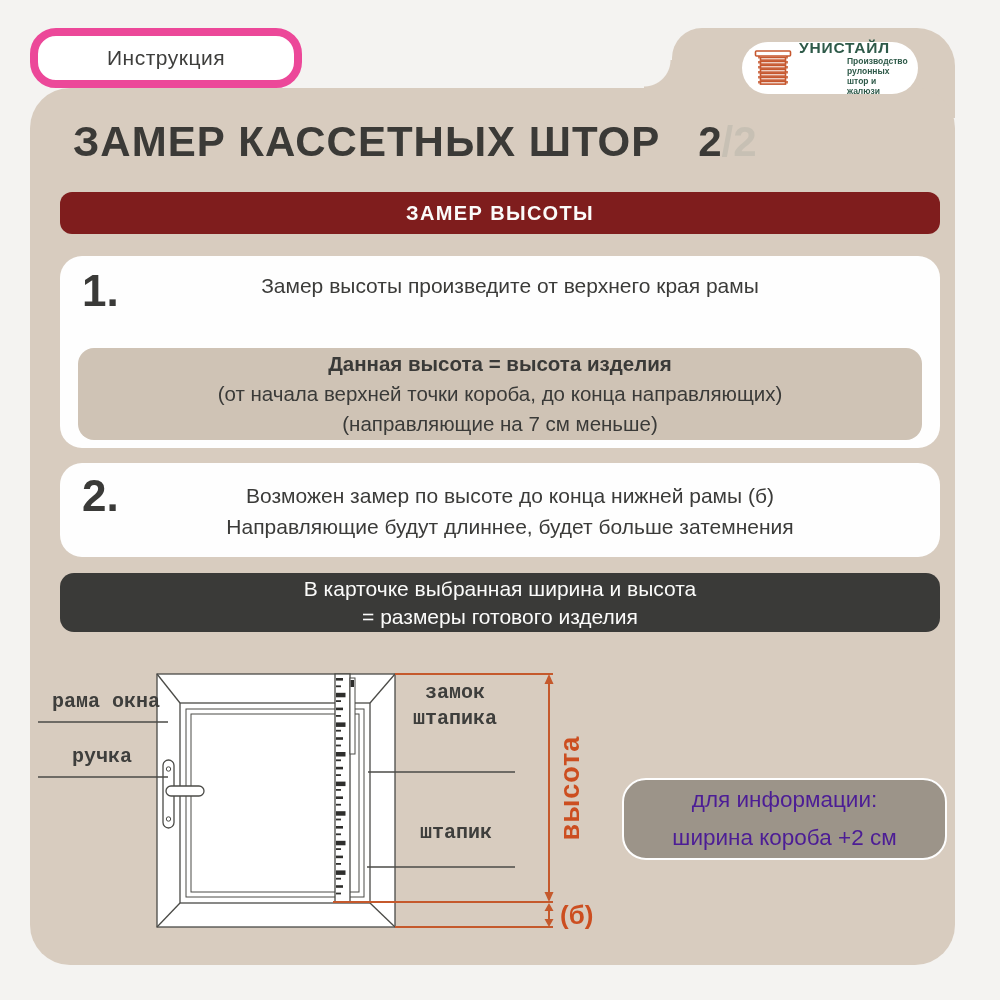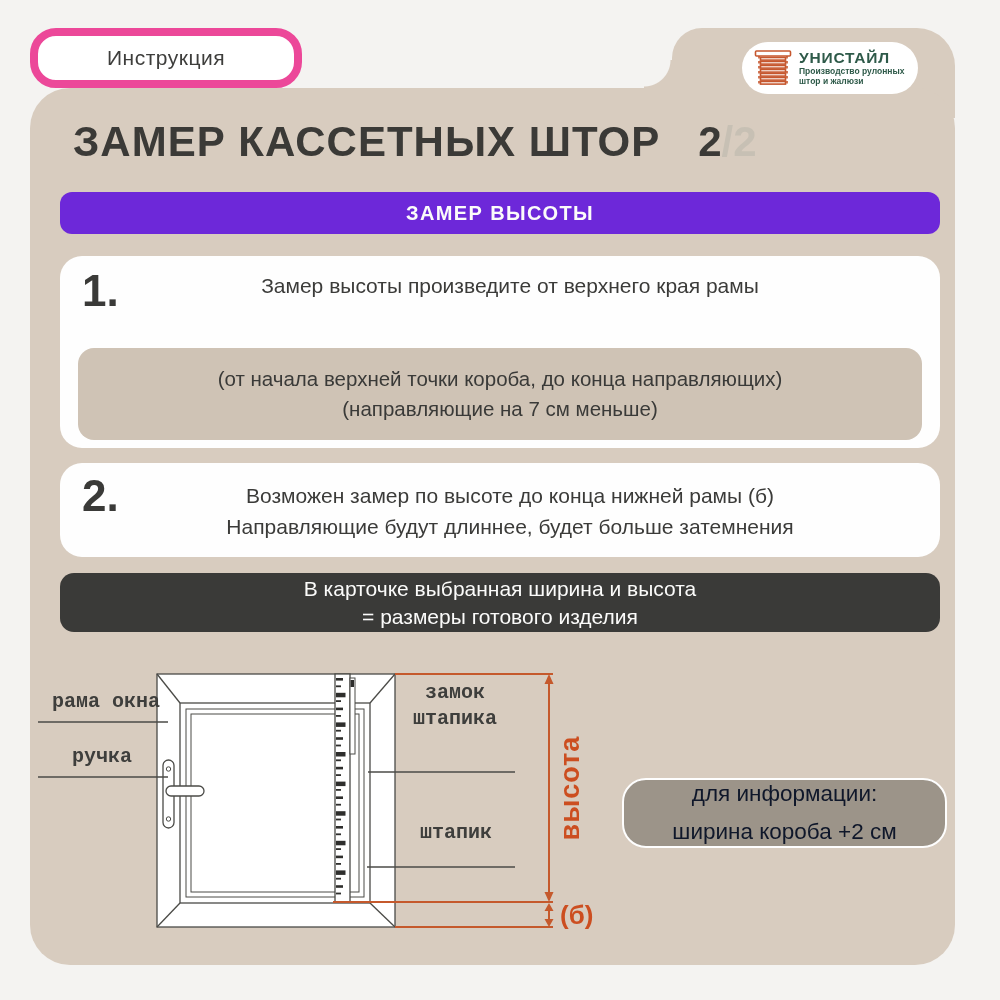--- a/index.html
+++ b/index.html
@@ -25,31 +25,31 @@
   .fillet{left:644px;top:60px;width:28px;height:28px;
     background:radial-gradient(circle at 0 0,#f4f3f1 0 26px,#d8ccbf 27px);}
 
   
   .logo{
     left:742px;top:42px;width:176px;height:52px;background:#ffffff;border-radius:26px;
     display:flex;align-items:center;padding:0 8px 0 12px;box-sizing:border-box;gap:7px;
   }
   .logo-text{display:flex;flex-direction:column;line-height:1.05;}
   .logo-name{font-size:15.5px;font-weight:800;color:#2e5a49;letter-spacing:.8px;}
-  .logo-tagline{font-size:8.5px;font-weight:700;color:#2e5a49;line-height:1.18;}
+  .logo-tagline{font-size:8.5px;font-weight:700;color:#2e5a49;line-height:1.18;margin-left:48px;}
 
   
   .title-row{left:65px;top:118px;width:860px;display:flex;align-items:baseline;gap:38px;}
   .title{font-size:42px;font-weight:700;color:#3b3a37;letter-spacing:1px;white-space:nowrap;margin-left:8px;}
   .pageind{font-size:42px;font-weight:700;color:#3b3a37;}
   .pageind .rest{color:#c7c0b4;}
 
   
   .banner1{
-    left:60px;top:192px;width:880px;height:42px;background:#6d28d9;border-radius:12px;
+    left:60px;top:192px;width:880px;height:42px;background:#7f1d1d;border-radius:12px;
     display:flex;align-items:center;justify-content:center;
     color:#fbfbfa;font-size:20px;font-weight:700;letter-spacing:1.4px;
   }
   .banner2{
     left:60px;top:573px;width:880px;height:59px;background:#3a3a38;border-radius:14px;
     display:flex;flex-direction:column;align-items:center;justify-content:center;
     color:#fbfbfa;font-size:21px;line-height:28px;
   }
 
   
@@ -69,24 +69,24 @@
   .orange{color:#cc4e20;}
   .height-label{
     left:510px;top:773px;width:120px;height:30px;text-align:center;
     font-size:27px;font-weight:700;letter-spacing:1px;
     transform:rotate(-90deg);transform-origin:center;
   }
   .b-label{left:560px;top:900px;font-size:26px;font-weight:700;}
 
   
   .info-box{
-    left:622px;top:778px;width:325px;height:70px;background:#9c9489;
+    left:622px;top:778px;width:325px;height:82px;background:#9c9489;
     border:2.5px solid #fefefe;border-radius:24px;box-sizing:border-box;
     display:flex;flex-direction:column;align-items:center;justify-content:center;
-    color:#0f172a;font-size:22.5px;line-height:30px;gap:8px;
+    color:#4c1d95;font-size:22.5px;line-height:30px;gap:8px;
   }
 </style>
 </head>
 <body>
 
 <div class="abs tab"></div>
 <div class="abs fillet"></div>
 <div class="abs card"></div>
 
 <div class="abs badge">
@@ -125,20 +125,21 @@
 <div class="abs banner1">
   <span>ЗАМЕР ВЫСОТЫ</span>
 </div>
 
 <div class="abs step-card1">
   <span class="step-num">1.</span>
   <div class="step-text" style="top:14px;">
     <div>Замер высоты произведите от верхнего края рамы</div>
   </div>
   <div class="note-box">
+    <div class="b1">Данная высота = высота изделия</div>
     <div>(от начала верхней точки короба, до конца направляющих)</div>
     <div>(направляющие на 7 см меньше)</div>
   </div>
 </div>
 
 <div class="abs step-card2">
   <span class="step-num" style="top:8px;">2.</span>
   <div class="step-text" style="top:17px;">
     <div>Возможен замер по высоте до конца нижней рамы (б)</div>
     <div>Направляющие будут длиннее, будет больше затемнения</div>

